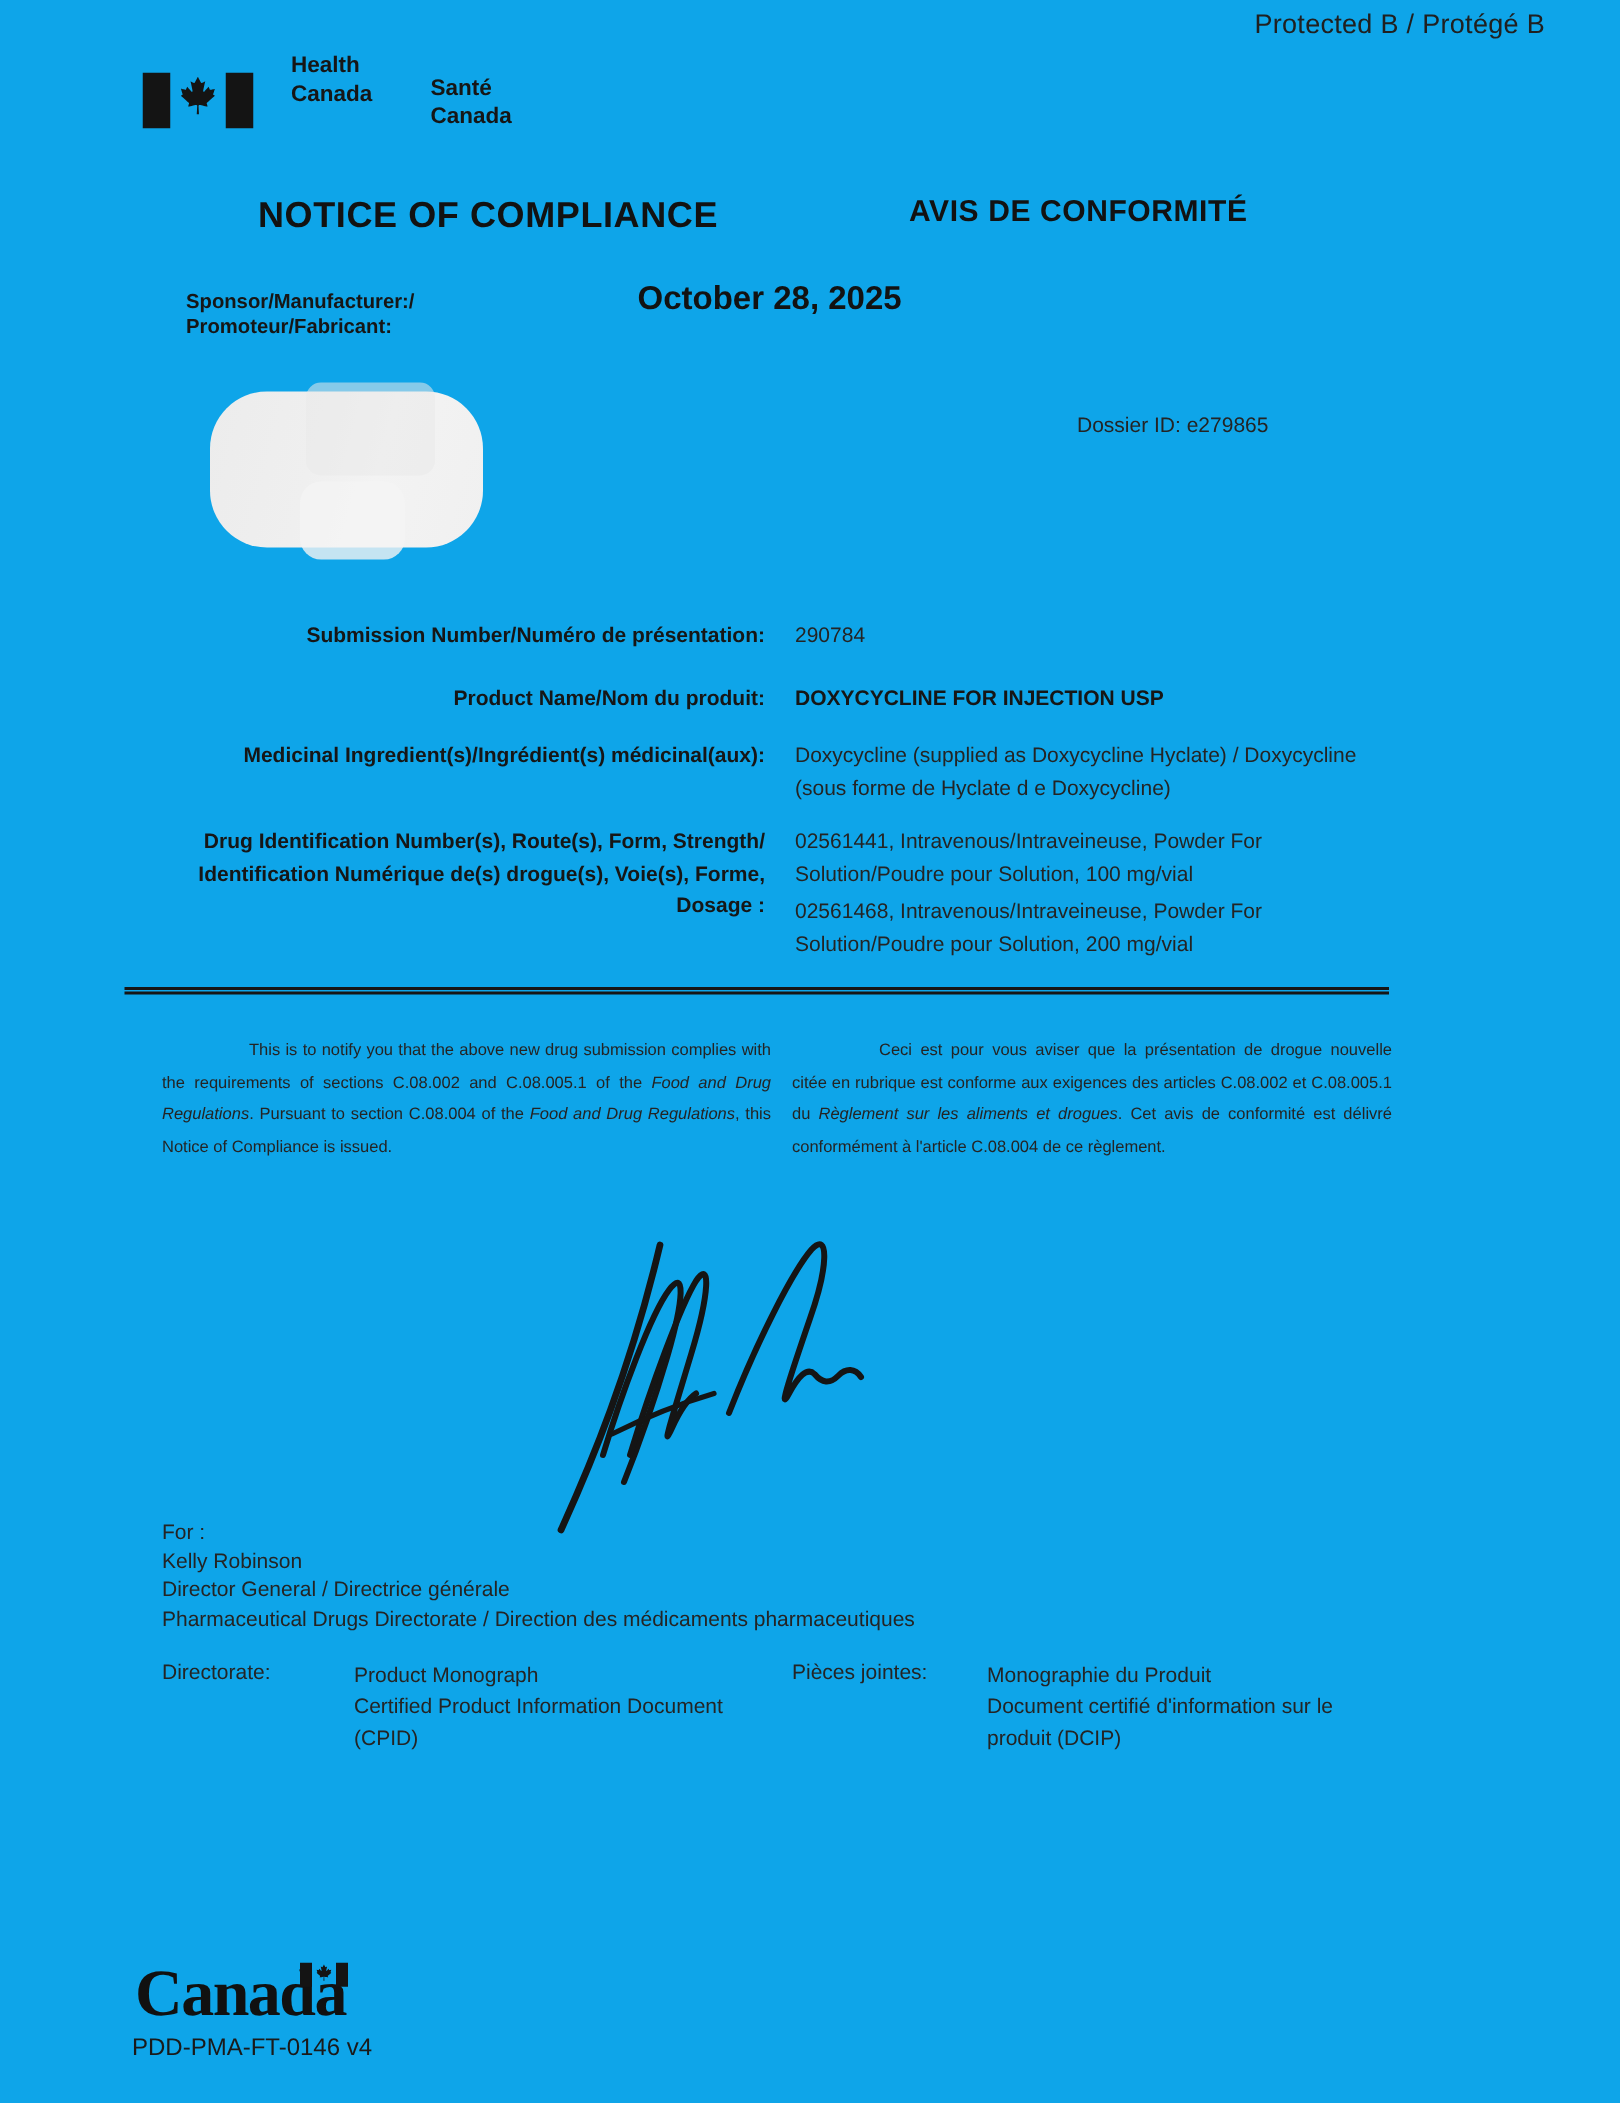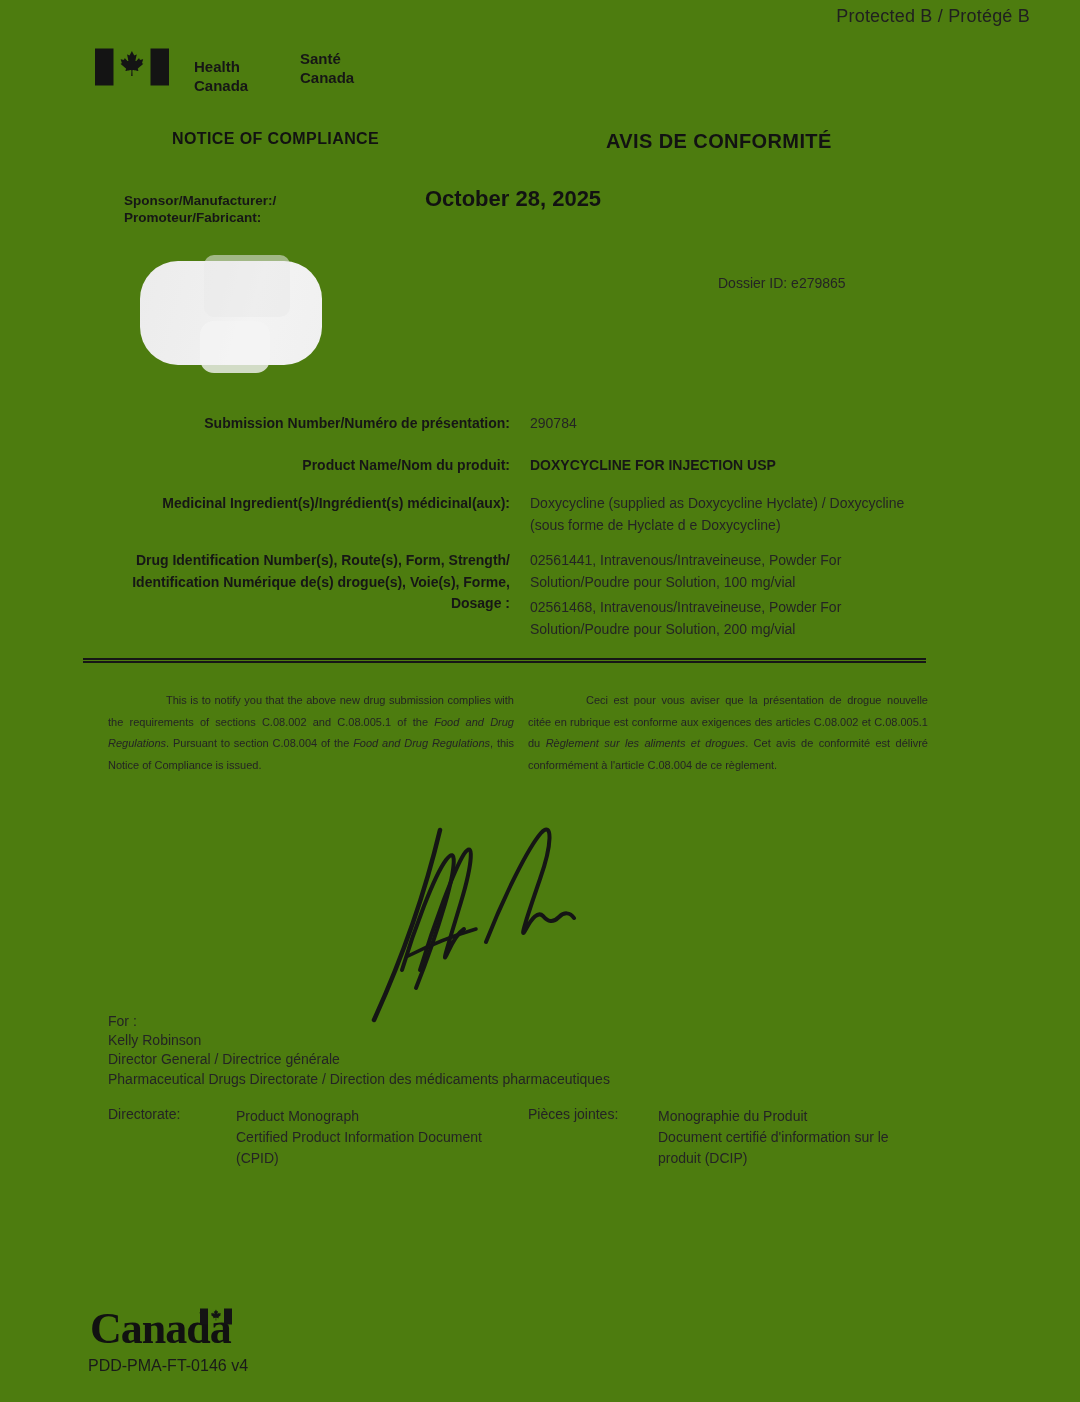--- a/index.html
+++ b/index.html
@@ -1,26 +1,26 @@
 <!DOCTYPE html>
 <html><head>
 <meta charset="utf-8">
 <style>
   html,body{margin:0;padding:0;background:#e8e8e8;}
   .page{
-    position:relative; width:1080px; height:1402px; background:#4d7c0f;
+    position:relative; width:1080px; height:1402px; background:#0ea5e9;
     font-family:"Liberation Sans", sans-serif; color:#1c1c1c; overflow:hidden;
     margin:0 auto;
   }
   .abs{position:absolute;}
   .protected{top:6px; right:50px; font-size:18px; color:#202020; letter-spacing:0.2px;}
   .fip-flag{left:95px; top:46px; width:74px; height:42px;}
-  .fip-en{left:194px; top:57px; font-size:15px; font-weight:bold; line-height:19px; color:#161616;}
-  .fip-fr{left:300px; top:49px; font-size:15px; font-weight:bold; line-height:19px; color:#161616;}
-  .title-en{left:172px; top:130px; font-size:16px; font-weight:bold; letter-spacing:0.4px; color:#121212;}
+  .fip-en{left:194px; top:34px; font-size:15px; font-weight:bold; line-height:19px; color:#161616;}
+  .fip-fr{left:287px; top:49px; font-size:15px; font-weight:bold; line-height:19px; color:#161616;}
+  .title-en{left:172px; top:130px; font-size:24px; font-weight:bold; letter-spacing:0.4px; color:#121212;}
   .title-fr{left:606px; top:130px; font-size:20px; font-weight:bold; letter-spacing:0.4px; color:#121212;}
   .sponsor-label{left:124px; top:192px; font-size:13.5px; font-weight:bold; line-height:17px; color:#161616;}
   .date{left:425px; top:186px; font-size:22px; font-weight:bold; color:#121212;}
   .redaction{left:140px; top:261px; width:182px; height:104px; border-radius:38px;
     background:linear-gradient(105deg,#ececec 0%,#efefef 38%,#f3f3f3 60%,#f0f0f0 100%);}
   .redaction .inner{position:absolute; left:64px; top:-6px; width:86px; height:60%;
     background:#e9e9e9; opacity:0.55; border-radius:10px;}
   .redaction .inner2{position:absolute; left:60px; bottom:-8px; width:70px; height:50%;
     background:#f4f4f4; opacity:0.8; border-radius:14px;}
   .dossier{left:718px; top:275px; font-size:14px; color:#242424;text-align:right;}

